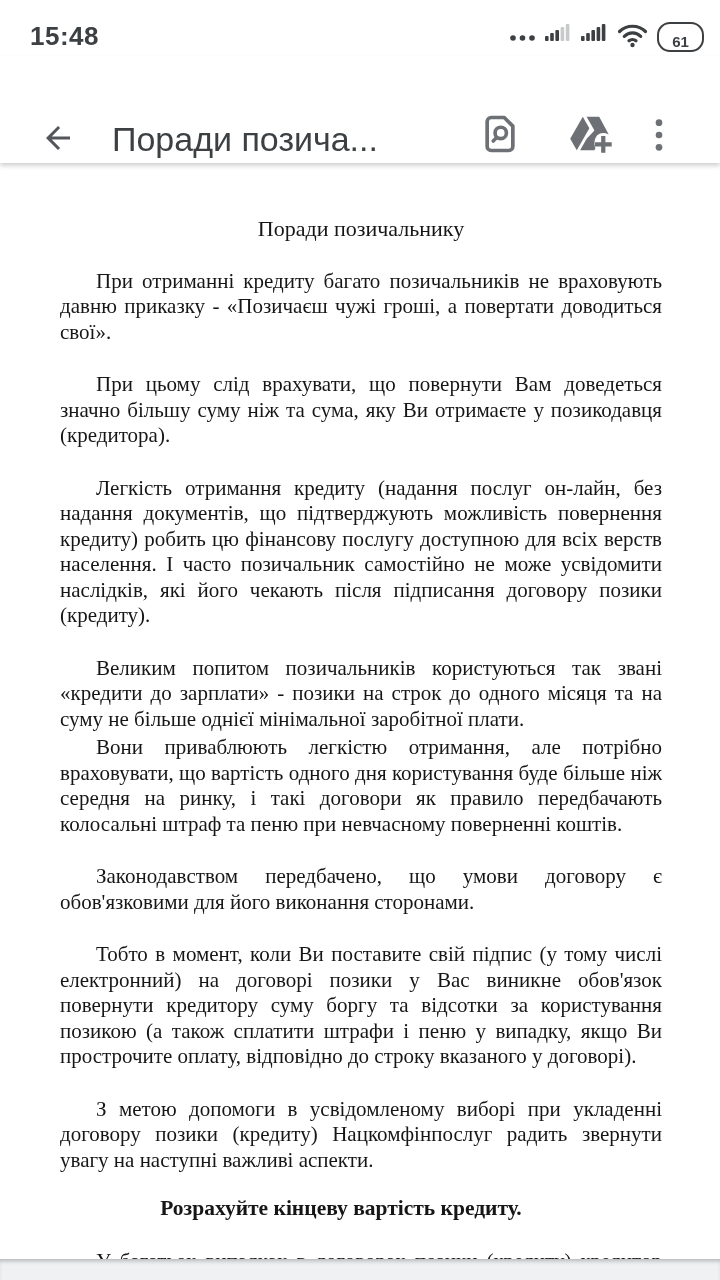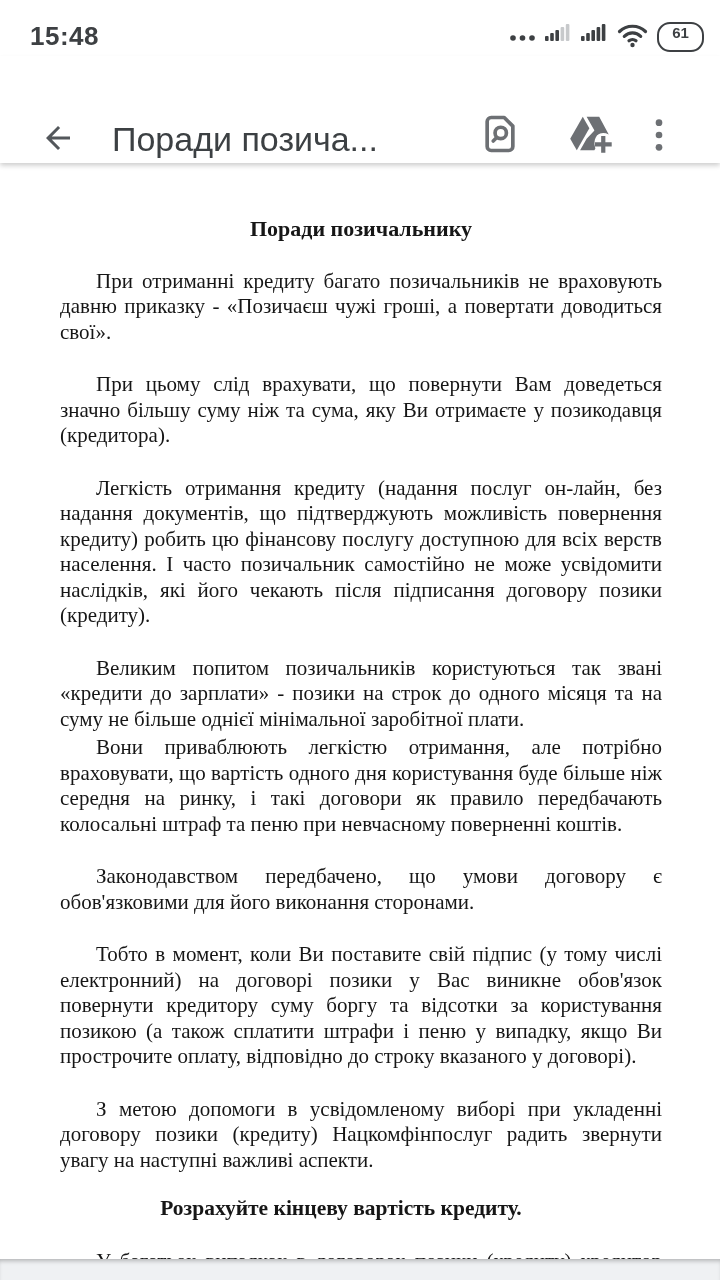--- a/index.html
+++ b/index.html
@@ -11,21 +11,21 @@
   
   .statusbar {
     height: 56px; flex: 0 0 auto;
     display: flex; align-items: center; justify-content: space-between;
     padding: 17px 16px 0 30px; background: #fff;
   }
   .clock { font-size: 26px; font-weight: bold; color: #3d4043; letter-spacing: 0.5px; }
   .status-icons { display: flex; align-items: center; gap: 9px; }
   .battery {
     width: 47px; height: 30px; border: 2.5px solid #3d4043; border-radius: 13px;
-    display: flex; align-items: flex-start; justify-content: center;
+    display: flex; align-items: flex-end; justify-content: center;
     font-size: 15px; font-weight: bold; color: #3d4043; background: #fff;
   }
 
   
   .appbar {
     height: 107px; flex: 0 0 auto; position: relative; z-index: 3;
     display: flex; align-items: flex-end; background: #fff;
     padding: 0 46px 4px 40px;
     box-shadow: 0 2.5px 5px rgba(0,0,0,0.20);
   }
@@ -40,21 +40,21 @@
 
   
   .viewer { flex: 1 1 auto; display: flex; flex-direction: column; background: #fff; }
   .page {
     height: 1096px; flex: 0 0 auto; background: #fff; overflow: hidden;
     padding: 53px 58px 0 60px;
     font-family: "Liberation Serif", serif;
     font-size: 21px; line-height: 25.5px; color: #161616;
     text-align: justify;
   }
-  .page .title { font-weight: bold; text-align: center; font-size: 22px; text-indent: 0; }
+  .page .title { font-weight: normal; text-align: center; font-size: 22px; text-indent: 0; }
   .page p { margin-top: 27px; text-indent: 36px; }
   .page p.tight { margin-top: 3px; }
   .page .h { font-weight: bold; text-align: center; font-size: 21.5px; margin: 23px 40px 0 0; }
 
   .page-gap {
     height: 21px; flex: 0 0 auto; background: #eff1f3;
     box-shadow: inset 0 4px 4px -2px rgba(0,0,0,0.25);
   }
 </style>
 </head>

